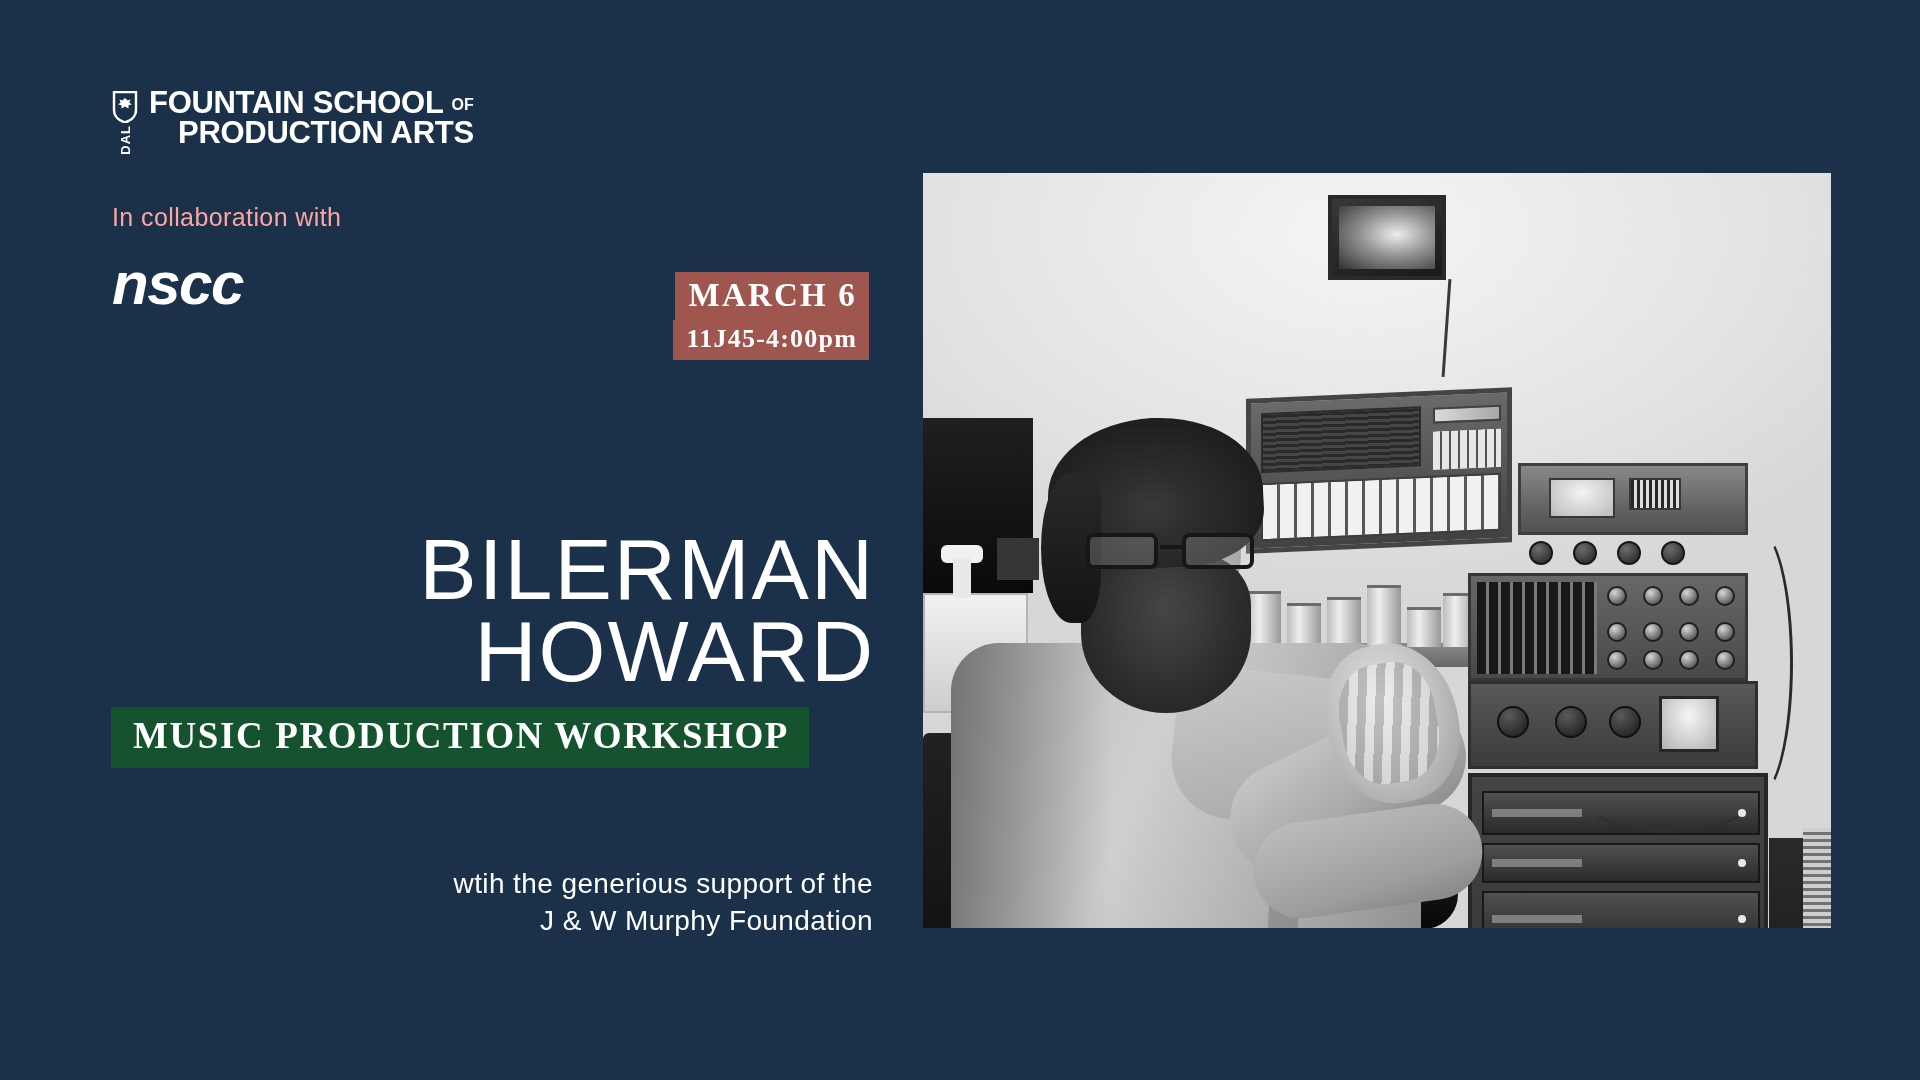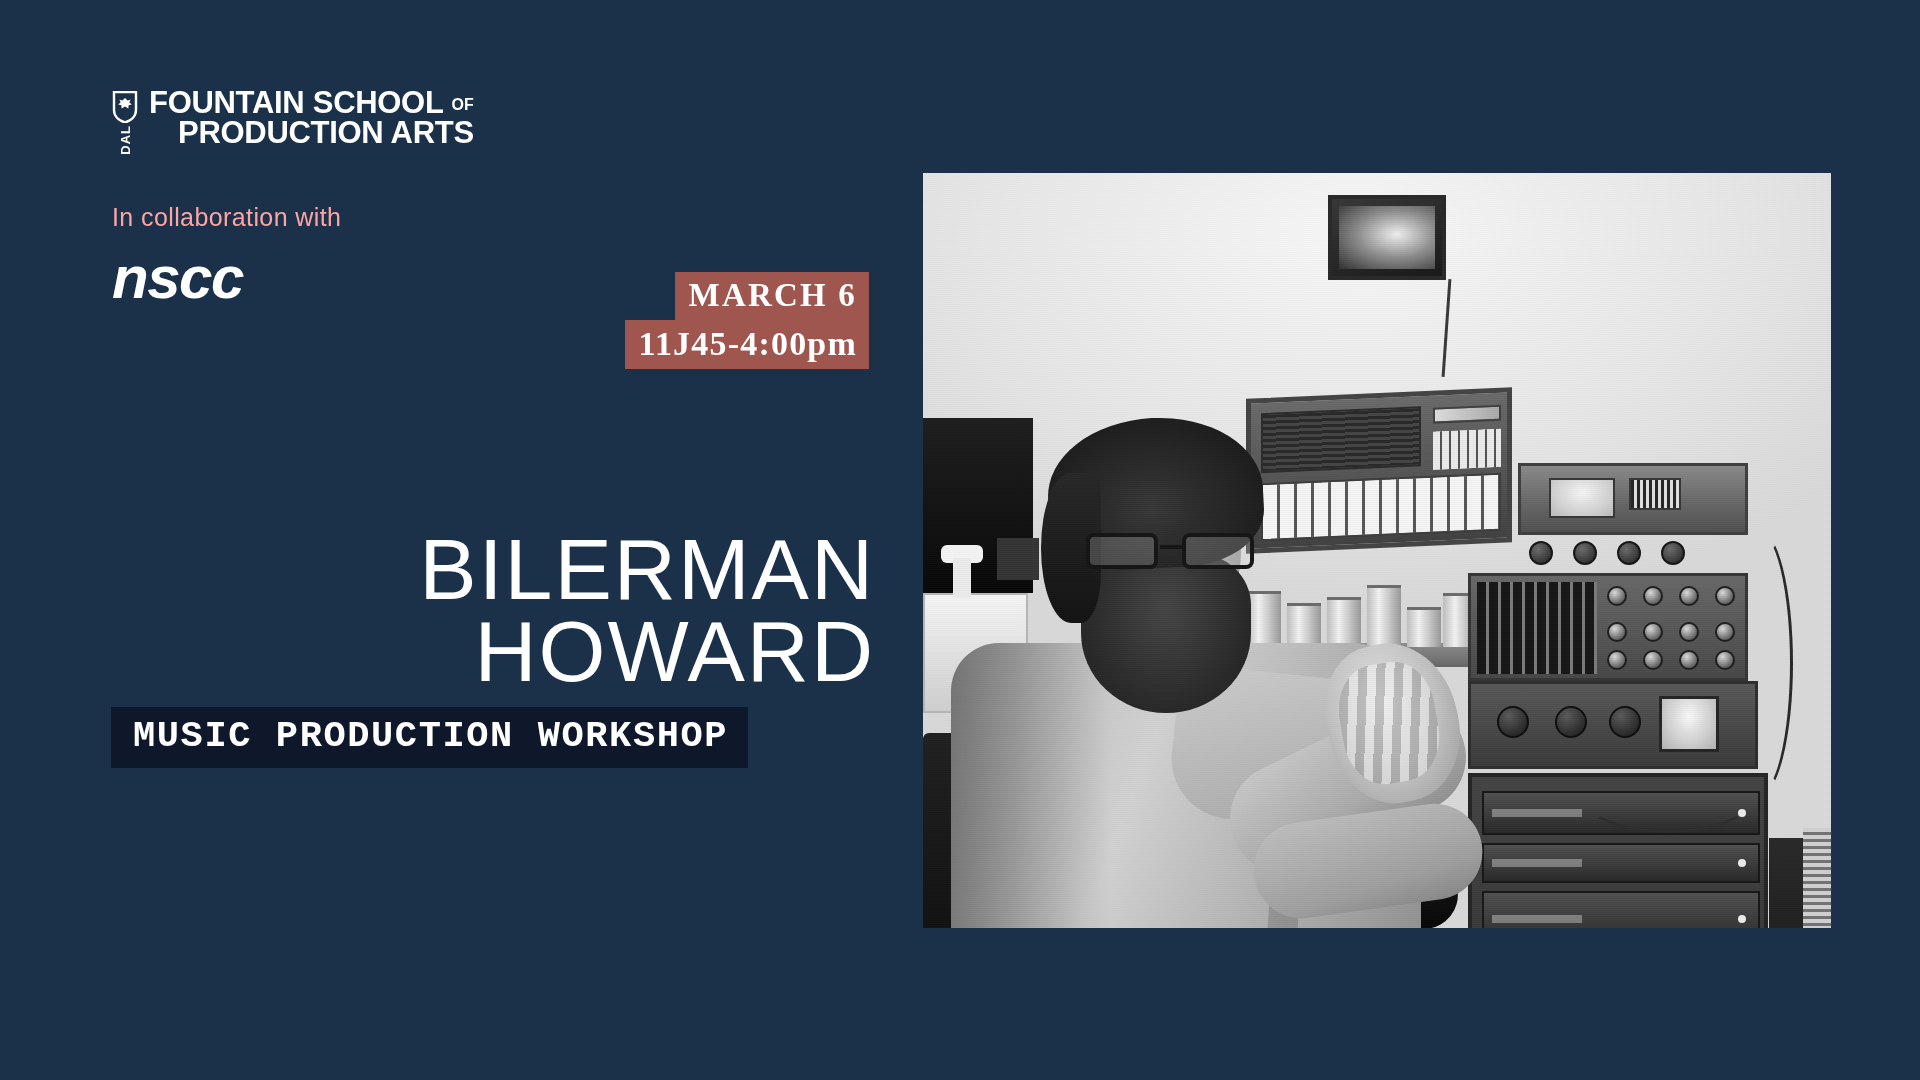--- a/index.html
+++ b/index.html
@@ -32,58 +32,58 @@
     margin-left:8px; margin-bottom:4px; font-family:"Liberation Sans", sans-serif;
   }
 
   
   .collab {
     position:absolute; left:112px; top:203px;
     color:#fca5a5; font-size:25px; font-weight:300; letter-spacing:0.4px;
     font-family:"Liberation Sans", sans-serif;
   }
   .nscc {
-    position:absolute; left:112px; top:248px;
+    position:absolute; left:112px; top:254px;
     color:#ffffff; font-size:60px; font-weight:700; font-style:italic;
     letter-spacing:-1.5px; font-family:"Liberation Sans", sans-serif;
     line-height:1;
   }
 
   
   .date-block {
     position:absolute; right:1051px; top:272px;
     display:flex; flex-direction:column; align-items:flex-end;
   }
   .date-line {
     background:#9e564f; color:#ffffff;
     font-family:"Liberation Serif", serif; font-weight:700;
     font-size:33px; letter-spacing:1.4px;
     padding:4px 12px 5px 14px; white-space:nowrap;
     display:block; line-height:1.18;
   }
   .date-line.l1 { font-size:33px; letter-spacing:2.2px; }
-  .date-line.l2 { font-size:34px; letter-spacing:1.2px; }
+  .date-line.l2 { font-size:26px; letter-spacing:1.2px; }
   .date-line.l3 { font-size:33px; letter-spacing:0.8px; }
 
   
   .name-block {
     position:absolute; right:1045px; top:529px;
     text-align:right;
   }
   .name-line {
     color:#ffffff; font-size:86px; font-weight:300; letter-spacing:2px;
     line-height:0.95; font-family:"Liberation Sans", sans-serif;
     display:block; white-space:nowrap;
   }
 
   
   .workshop-bar {
     position:absolute; left:111px; top:707px;
-    background:#0f172a; color:#ffffff;
-    font-family:Liberation Mono, monospace; font-weight:700;
+    background:#14532d; color:#ffffff;
+    font-family:Liberation Serif, serif; font-weight:700;
     font-size:37px; letter-spacing:1.6px;
     padding:8px 20px 10px 22px; white-space:nowrap; line-height:1.15;
   }
 
   
   .support {
     position:absolute; right:1047px; top:866px;
     text-align:right; color:#ffffff;
     font-size:28px; font-weight:300; letter-spacing:0.4px;
     line-height:1.32; font-family:"Liberation Sans", sans-serif;
@@ -392,20 +392,24 @@
     <span class="date-line l2">11J45-4:00pm</span>
   </div>
 
   <div class="name-block">
     <span class="name-line">BILERMAN</span>
     <span class="name-line">HOWARD</span>
   </div>
 
   <div class="workshop-bar">MUSIC PRODUCTION WORKSHOP</div>
 
+  <div class="support">
+    <span>wtih the generious support of the</span>
+    <span>J &amp; W Murphy Foundation</span>
+  </div>
 
   <div class="photo">
     <div class="ph wall"></div>
 
     <div class="ph bg-left-dark"></div>
     <div class="ph bg-left-box"></div>
     <div class="ph bg-left-sm"></div>
     <div class="ph bg-left-cup"></div>
     <div class="ph bg-left-cup2"></div>
     <div class="ph bg-speaker-tall"></div>

